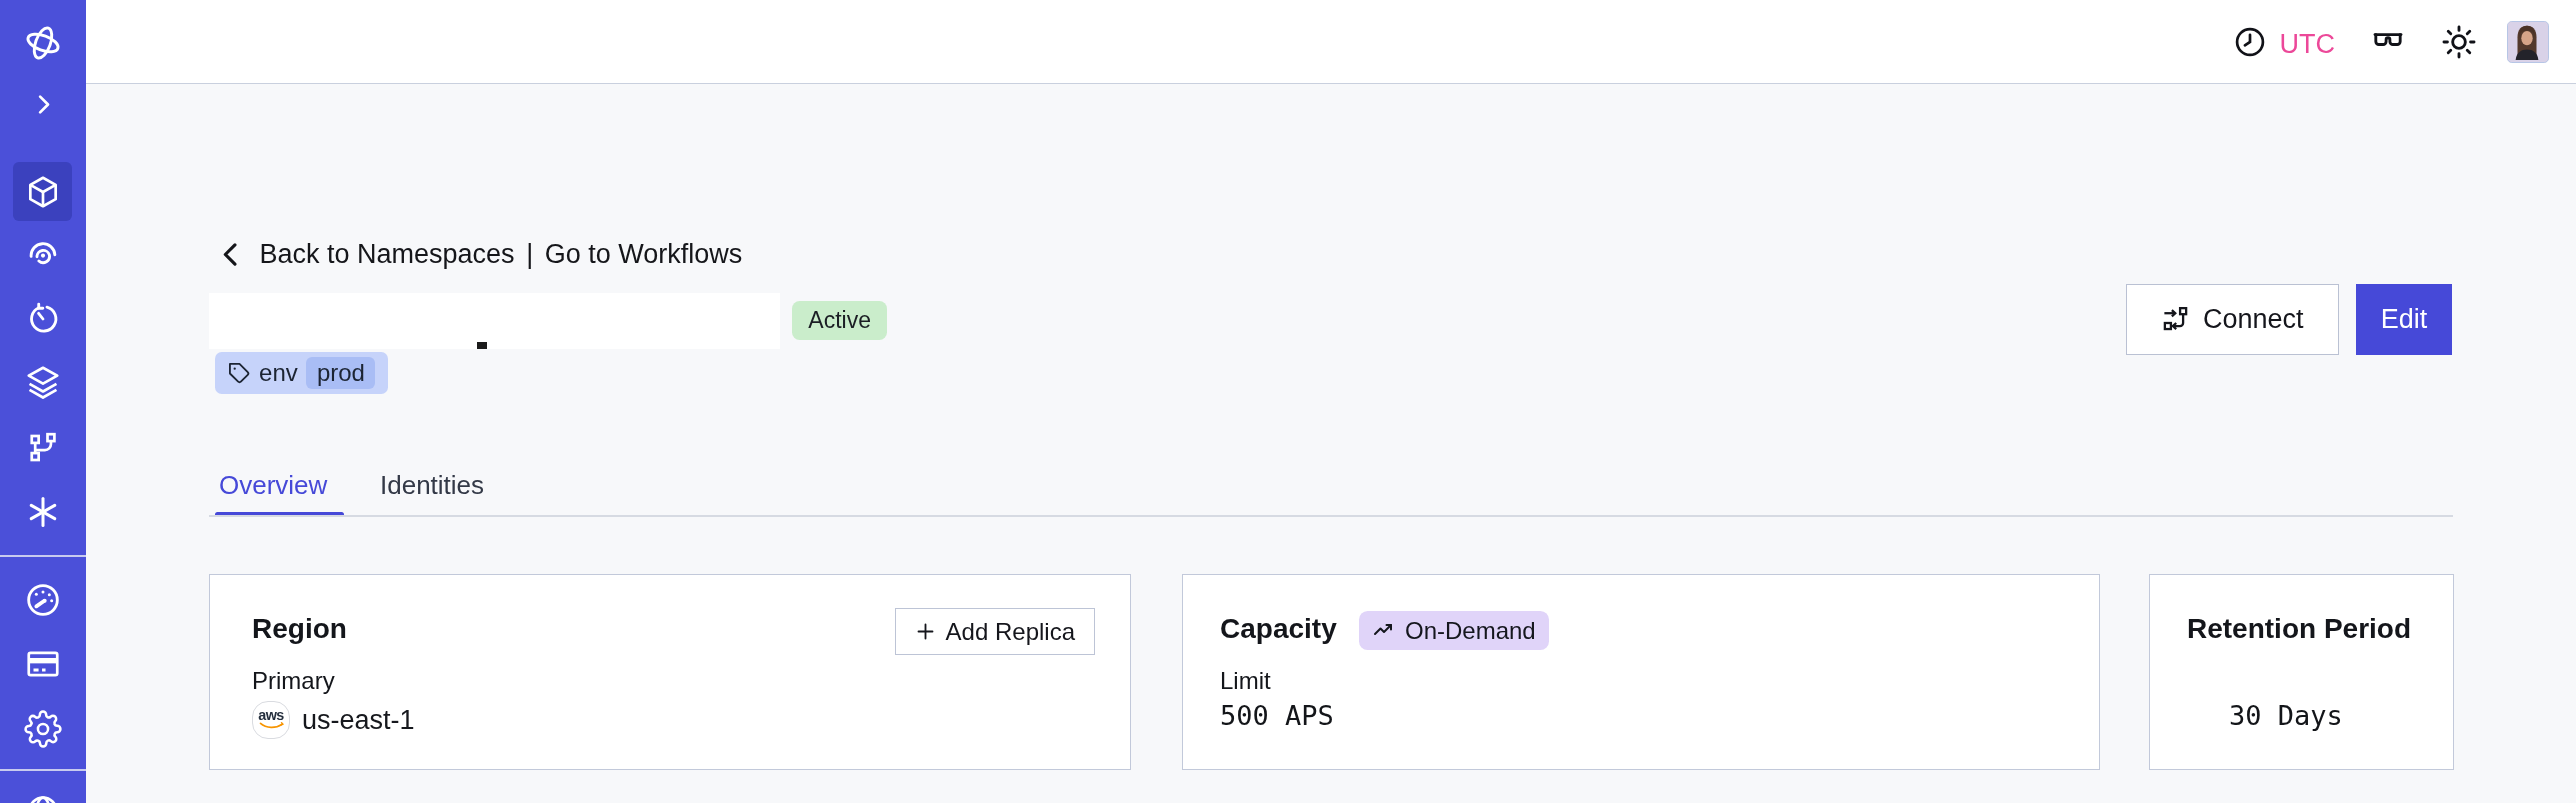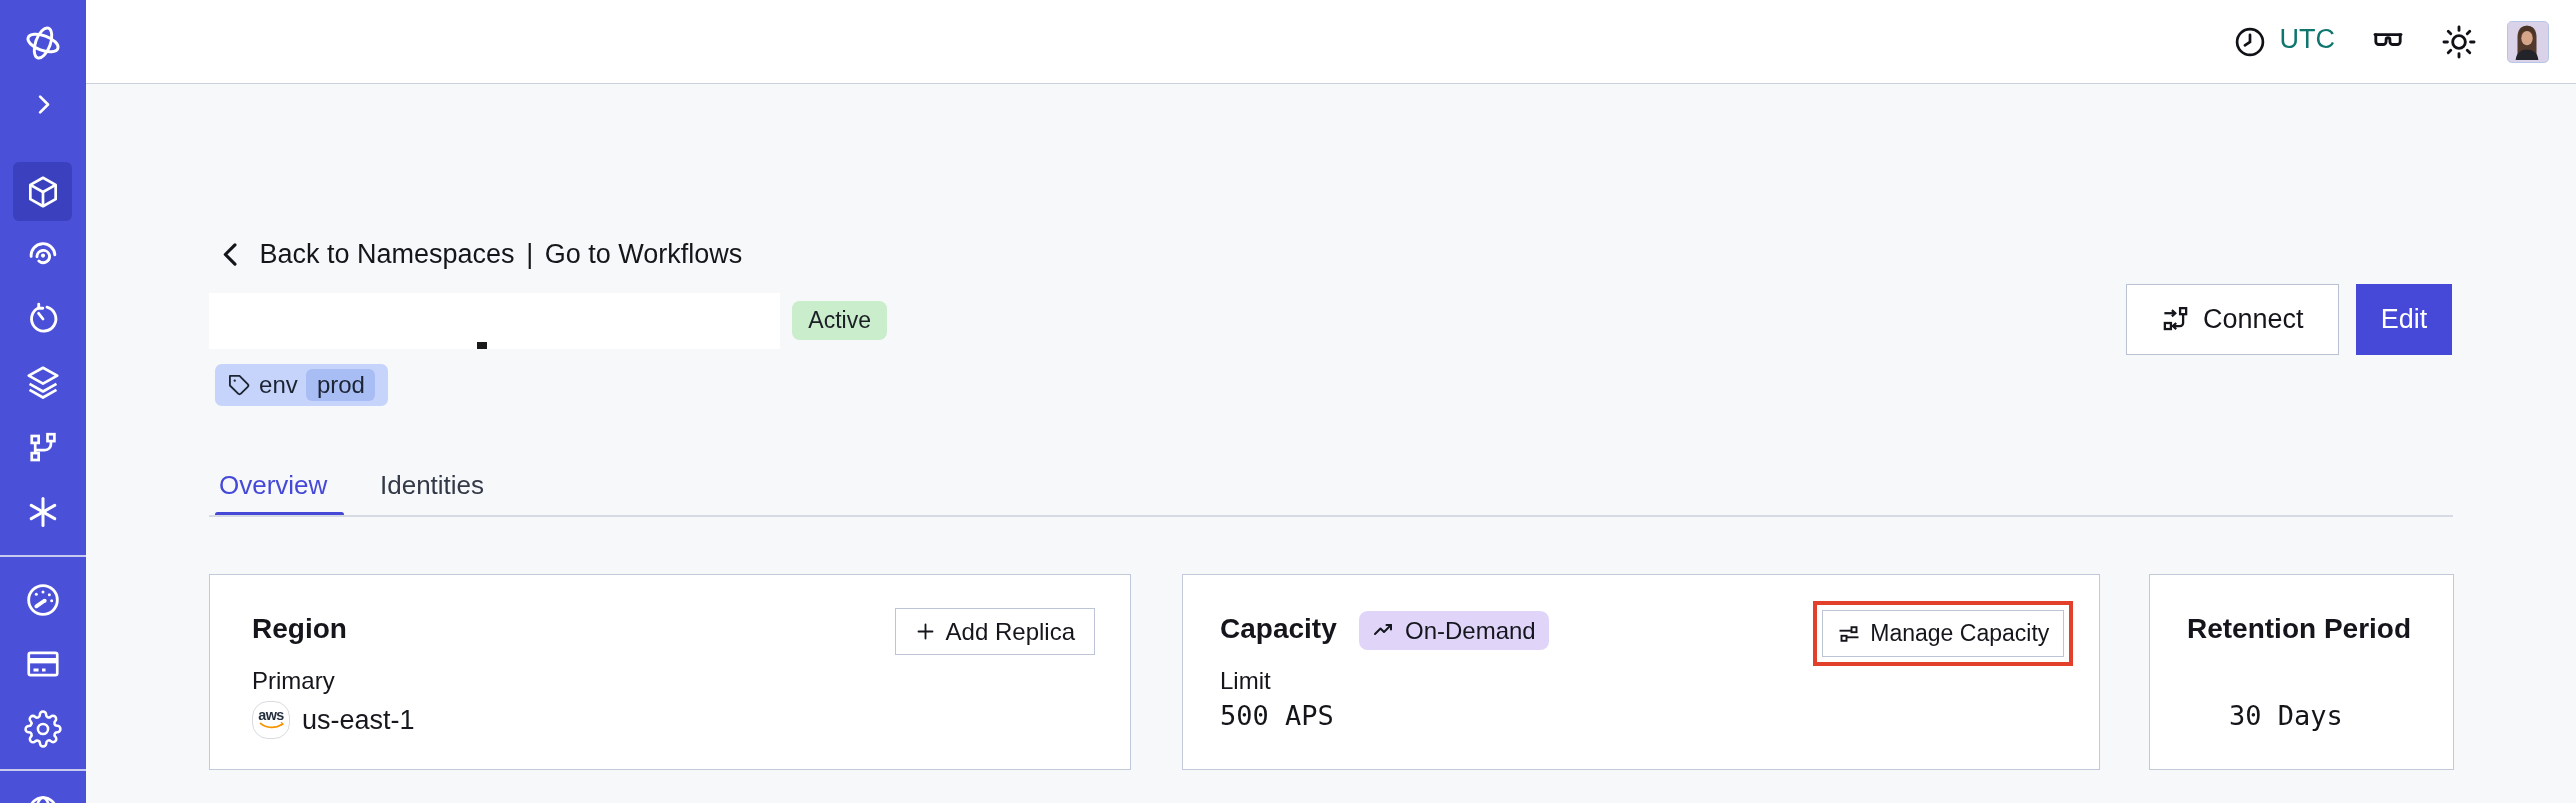--- a/index.html
+++ b/index.html
@@ -13,32 +13,32 @@
   .abs { position:absolute; }
 
   
   .sidebar { left:0; top:0; width:86px; height:804px; background:#4B50D9; z-index:5; }
   .side-item { position:absolute; left:0; width:86px; display:flex; justify-content:center; align-items:center; color:#FFFFFF; }
   .side-active { position:absolute; left:13.4px; width:59px; height:59px; background:#3B41BE; border-radius:5.8px; display:flex; justify-content:center; align-items:center; color:#fff; }
   .side-divider { position:absolute; left:0; width:86px; height:1.9px; background:rgba(222,225,242,0.85); }
 
   
   .topbar { left:86px; top:0; width:2490px; height:84px; background:#FFFFFF; border-bottom:1.9px solid #C9D0DE; z-index:4; }
-  .tz { display:flex; align-items:flex-start; gap:11.5px; font-size:27px; font-weight:500; color:#0f766e; }
+  .tz { display:flex; align-items:flex-end; gap:11.5px; font-size:27px; font-weight:500; color:#ec4899; }
   .avatar { width:42px; height:42px; border-radius:4.8px; border:1.9px solid #B7C6E6; background:#D9D2E8; overflow:hidden; }
 
   
   .breadcrumb { left:215px; top:194px; display:flex; align-items:center; gap:11.5px; font-size:27px; font-weight:500; color:#15161A;margin-top:44px; }
   .crumb-link { display:flex; align-items:center; gap:11.5px; cursor:pointer; }
 
   
   .redaction { left:209px; top:293px; width:571px; height:56px; background:#FFFFFF; }
   .redaction-dot { left:477px; top:342px; width:9.6px; height:6.7px; background:#1B1B1B; }
   .badge-active { left:792px; top:301px; height:39px; display:flex; align-items:center; padding:0 16.3px; border-radius:7.7px; background:#CAEDCB; font-size:23px; font-weight:500; color:#1B1E24; }
-  .tag { left:215px; top:364px; height:42px; display:flex; align-items:center; gap:8.6px; padding:0 12.5px; border-radius:6.7px; background:#C6D3FA; color:#1C2433; font-size:24px; }
+  .tag { left:215px; top:352px; height:42px; display:flex; align-items:center; gap:8.6px; padding:0 12.5px; border-radius:6.7px; background:#C6D3FA; color:#1C2433; font-size:24px; }
   .tag-chip { background:#A9BDF5; border-radius:6px; padding:1.9px 10.5px; font-size:24px; color:#1C2433; }
 
   
   .btn { display:flex; align-items:center; justify-content:center; gap:12.5px; background:#FFFFFF; border:1.9px solid #BAC1D3; color:#15161C; cursor:pointer; }
   .btn-connect { left:2126px; top:284px; width:213px; height:71px; font-size:27px; font-weight:500; }
   .btn-edit { left:2356px; top:284px; width:96px; height:71px; background:#4649D8; border:none; color:#FFFFFF; font-size:27px; font-weight:500; display:flex; align-items:center; justify-content:center; cursor:pointer; }
 
   
   .tab { top:470px; font-size:26px; cursor:pointer; }
   .tab-active { left:219px; color:#4649D8; font-weight:500; }
@@ -257,31 +257,20 @@
 
 <section class="abs card card-capacity">
   <div class="card-title" style="left:37px;top:38px;">Capacity</div>
   <div class="badge-ondemand">
     <svg width="24" height="24" viewBox="0 0 24 24" fill="none" stroke="#15171E" stroke-width="2" stroke-linecap="round" stroke-linejoin="round">
       <polyline points="3,15 8.5,9.5 12,13 19,6"></polyline>
       <polyline points="14.5,6 19,6 19,10.5"></polyline>
     </svg>
     <span>On-Demand</span>
   </div>
-  <div class="highlight-frame">
-    <button class="btn-inner">
-      <svg width="24" height="24" viewBox="0 0 24 24" fill="none" stroke="#15161C" stroke-width="1.9" stroke-linejoin="miter">
-        <path d="M2.5 8.7h12"></path>
-        <rect x="14.5" y="5.2" width="5" height="5"></rect>
-        <path d="M21.5 15.3h-12"></path>
-        <rect x="4.5" y="13.8" width="5" height="5"></rect>
-      </svg>
-      <span>Manage Capacity</span>
-    </button>
-  </div>
   <div class="card-label" style="left:37px;top:92px;">Limit</div>
   <div class="card-value" style="left:37px;top:125px;">500 APS</div>
 </section>
 
 <section class="abs card card-retention">
   <div class="card-title" style="left:37px;top:38px;">Retention Period</div>
   <div class="card-value" style="left:37px;top:125px;margin-left:42px;">30 Days</div>
 </section>
 
 

